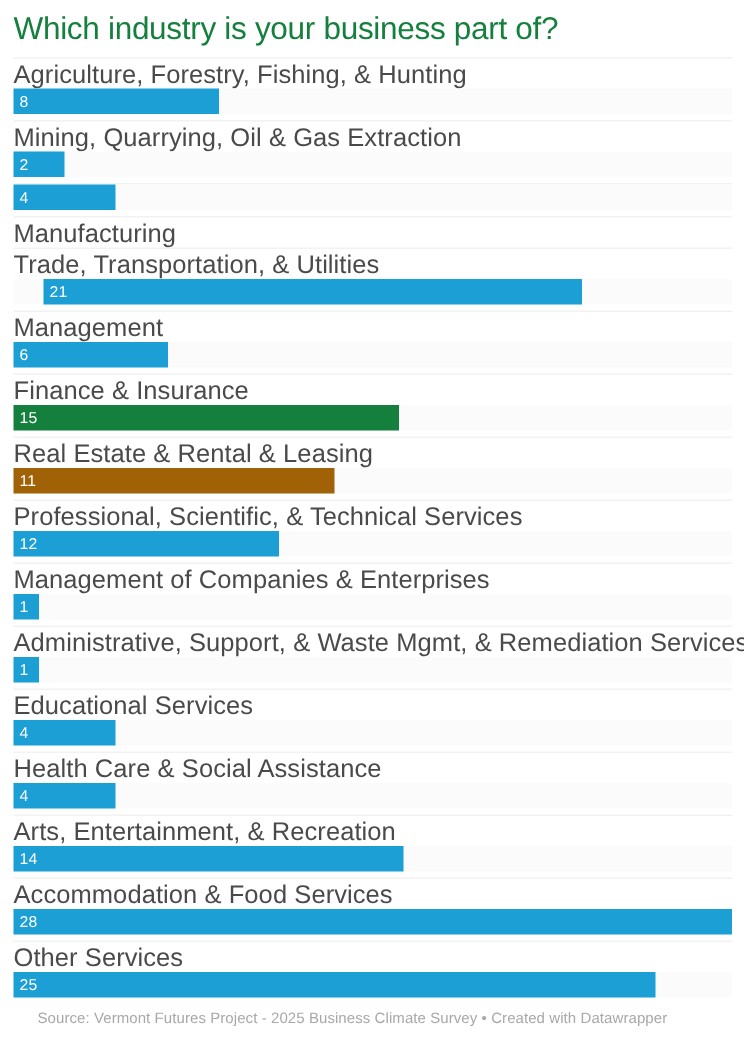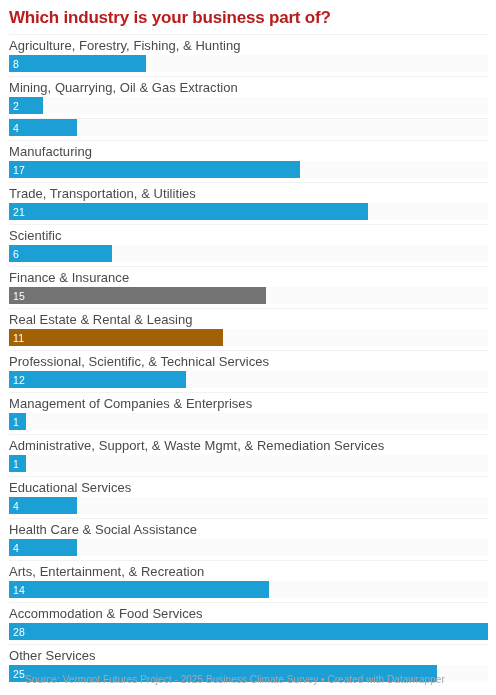--- a/index.html
+++ b/index.html
@@ -15,44 +15,44 @@
     overflow: hidden;
   }
   .chart-wrap {
     width: 496px;
     height: 695px;
     box-sizing: border-box;
     padding: 0 8px 0 9px;
     position: relative;
   }
   .chart-title {
-    font-size: 17px;
-    font-weight: bold;
-    color: #b91c1c;
+    font-size: 21px;
+    font-weight: normal;
+    color: #15803d;
     letter-spacing: -0.2px;
     line-height: 1.15;
     margin: 0;
     padding: 8px 0 6px 0;
   }
   .bars {
     margin: 0;
     padding: 0;
     list-style: none;
   }
   .bar-row {
     position: relative;
     padding: 0;
     margin: 0;
     border-top: 1px solid #f2f2f2;
   }
   .bar-row:first-child {
     border-top: 1px solid #f2f2f2;
   }
   .bar-label {
-    font-size: 13px;
+    font-size: 17px;
     line-height: 11px;
     color: #4a4a4a;
     padding: 5px 0 4px 0;
     white-space: nowrap;
     letter-spacing: 0.05px;
   }
   .bar-track {
     position: relative;
     height: 17px;
     background: #fbfbfb;
@@ -114,46 +114,41 @@
       </li>
       <li class="bar-row">
         <div class="bar-track">
           <div class="bar-fill" style="width: 68px; background: rgb(27, 159, 213);">
             <span class="bar-value">4</span>
           </div>
         </div>
       </li>
       <li class="bar-row">
         <div class="bar-label">Manufacturing</div>
-        <div class="bar-track">
-          <div class="bar-fill" style="width: 291px; background: rgb(27, 159, 213);">
-            <span class="bar-value">17</span>
-          </div>
-        </div>
       </li>
       <li class="bar-row">
         <div class="bar-label">Trade, Transportation, &amp; Utilities</div>
         <div class="bar-track">
-          <div class="bar-fill" style="width: 359px; background: rgb(27, 159, 213);">
+          <div class="bar-fill" style="width: 359px; background: rgb(27, 159, 213); margin-left: 20px;">
             <span class="bar-value">21</span>
           </div>
         </div>
       </li>
       <li class="bar-row">
-        <div class="bar-label">Scientific</div>
+        <div class="bar-label">Management</div>
         <div class="bar-track">
           <div class="bar-fill" style="width: 103px; background: rgb(27, 159, 213);">
             <span class="bar-value">6</span>
           </div>
         </div>
       </li>
       <li class="bar-row">
         <div class="bar-label">Finance &amp; Insurance</div>
         <div class="bar-track">
-          <div class="bar-fill" style="width: 257px; background: #737373;">
+          <div class="bar-fill" style="width: 257px; background: #15803d;">
             <span class="bar-value">15</span>
           </div>
         </div>
       </li>
       <li class="bar-row">
         <div class="bar-label">Real Estate &amp; Rental &amp; Leasing</div>
         <div class="bar-track">
           <div class="bar-fill" style="width: 214px; background: #a16207;">
             <span class="bar-value">11</span>
           </div>

